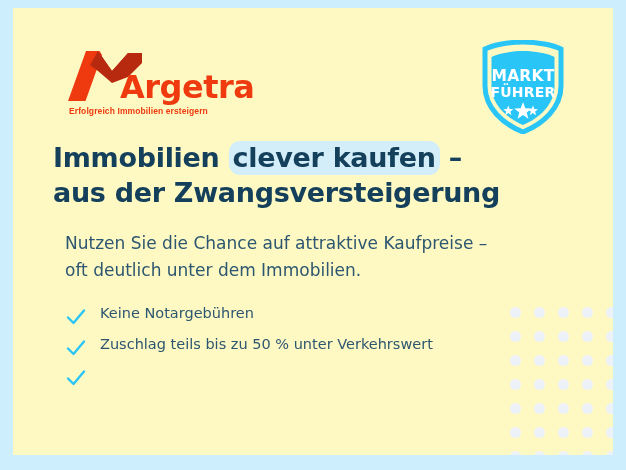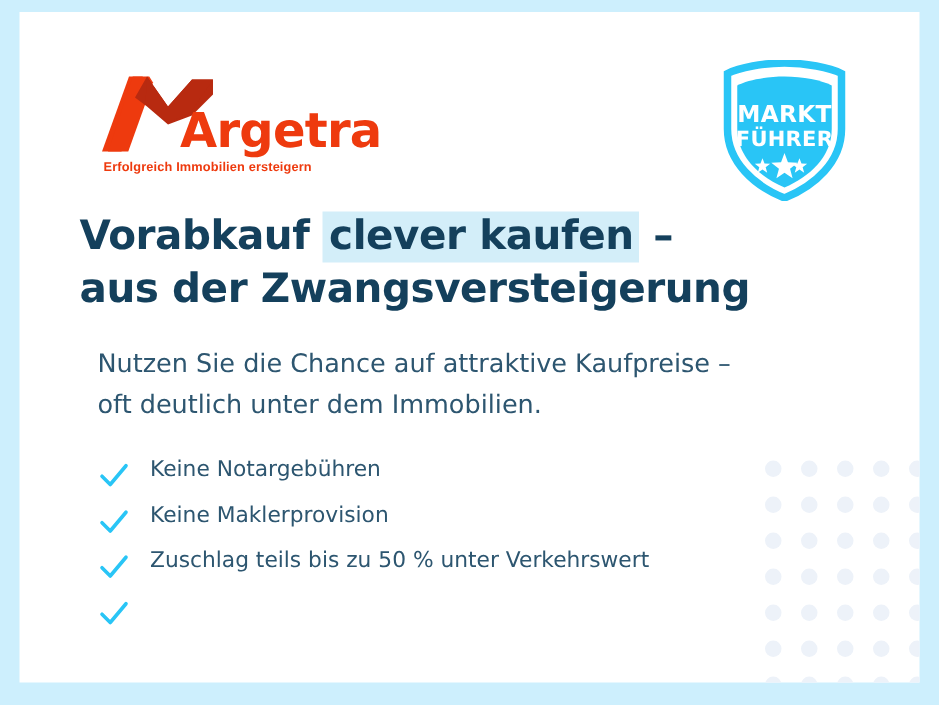--- a/index.html
+++ b/index.html
@@ -23,21 +23,21 @@
     background: #cdeffd;
   }
 
   
   .card {
     position: absolute;
     left: 13px;
     top: 8px;
     width: 600px;
     height: 447px;
-    background: #ffffff;
+    background: #fef9c3;
     overflow: hidden;
   }
 
   
   .dot-grid {
     position: absolute;
     right: 0px;
     top: 292px;
     width: 110px;
     height: 160px;
@@ -112,20 +112,21 @@
     font-family: "DejaVu Sans", sans-serif;
     font-size: 27px;
     font-weight: bold;
     line-height: 1.3;
     color: #14405c;
     letter-spacing: -0.3px;
   }
   .headline .hl {
     background: #d3eef9;
     padding: 1px 4px 2px 4px;
+    border-radius: 11px;
   }
   .headline .line2 { display: block; }
 
   
   .subtitle {
     position: absolute;
     left: 52px;
     top: 222px;
     width: 470px;
     font-family: "DejaVu Sans", sans-serif;
@@ -231,45 +232,37 @@
         <text x="44" y="57" text-anchor="middle" font-family="DejaVu Sans, sans-serif" font-size="14" font-weight="bold" fill="#ffffff" letter-spacing="0.2">FÜHRER</text>
         <g fill="#ffffff">
           <path d="M29 65 L30.6 69.2 L35 69.4 L31.5 72.1 L32.7 76.4 L29 73.9 L25.3 76.4 L26.5 72.1 L23 69.4 L27.4 69.2 Z" transform="scale(0.85) translate(5.5,12)"></path>
           <path d="M44 62 L46.3 68.2 L52.8 68.5 L47.7 72.5 L49.4 78.8 L44 75.1 L38.6 78.8 L40.3 72.5 L35.2 68.5 L41.7 68.2 Z"></path>
           <path d="M59 65 L60.6 69.2 L65 69.4 L61.5 72.1 L62.7 76.4 L59 73.9 L55.3 76.4 L56.5 72.1 L53 69.4 L57.4 69.2 Z" transform="scale(0.85) translate(4.5,12)"></path>
         </g>
       </svg>
     </div>
 
     <h1 class="headline">
-      <span>Vorabkauf </span><span class="hl">clever kaufen</span><span> –</span>
+      <span>Immobilien </span><span class="hl">clever kaufen</span><span> –</span>
       <span class="line2">aus der Zwangsversteigerung</span>
     </h1>
 
     <p class="subtitle">
       <span>Nutzen Sie die Chance auf attraktive Kaufpreise –</span>
       <span>oft deutlich unter dem Immobilien.</span>
     </p>
 
     <ul class="checklist" id="checklist">
       <li>
         <span class="check-icon">
           <svg viewBox="0 0 22 22" width="22" height="22" aria-hidden="true">
             <path d="M3 11.5 L8.5 17 L19 4.5" fill="none" stroke="#29c5f6" stroke-width="2.4" stroke-linecap="round" stroke-linejoin="round"></path>
           </svg>
         </span>
         <span class="check-label">Keine Notargebühren</span>
-      </li>
-      <li>
-        <span class="check-icon">
-          <svg viewBox="0 0 22 22" width="22" height="22" aria-hidden="true">
-            <path d="M3 11.5 L8.5 17 L19 4.5" fill="none" stroke="#29c5f6" stroke-width="2.4" stroke-linecap="round" stroke-linejoin="round"></path>
-          </svg>
-        </span>
-        <span class="check-label">Keine Maklerprovision</span>
       </li>
       <li>
         <span class="check-icon">
           <svg viewBox="0 0 22 22" width="22" height="22" aria-hidden="true">
             <path d="M3 11.5 L8.5 17 L19 4.5" fill="none" stroke="#29c5f6" stroke-width="2.4" stroke-linecap="round" stroke-linejoin="round"></path>
           </svg>
         </span>
         <span class="check-label">Zuschlag teils bis zu 50 % unter Verkehrswert</span>
       </li>
       <li>

